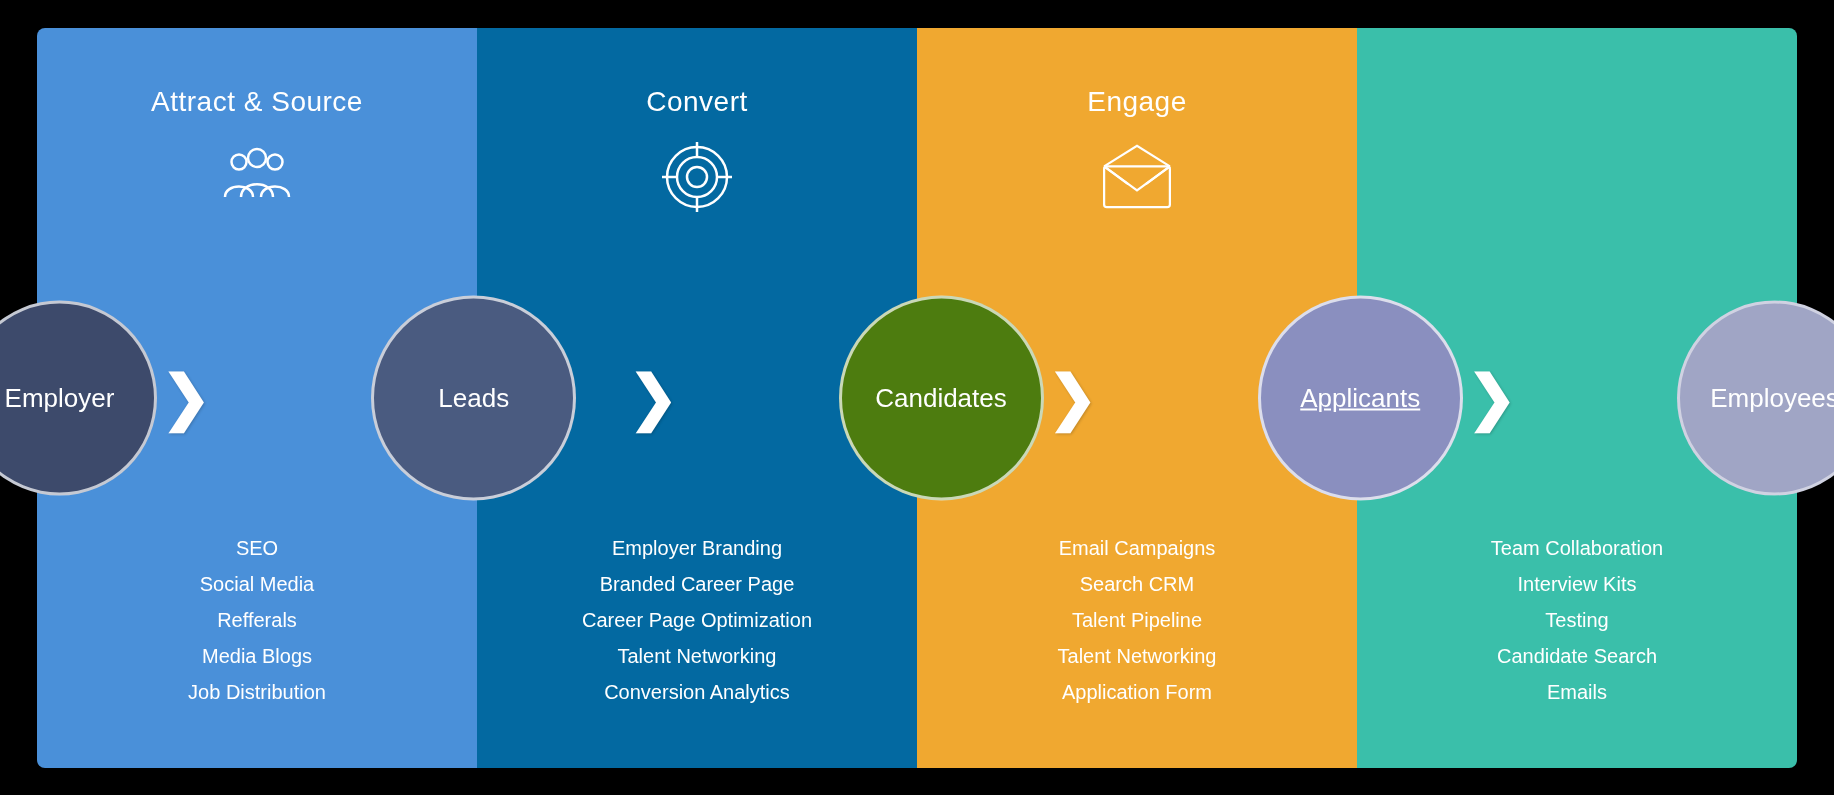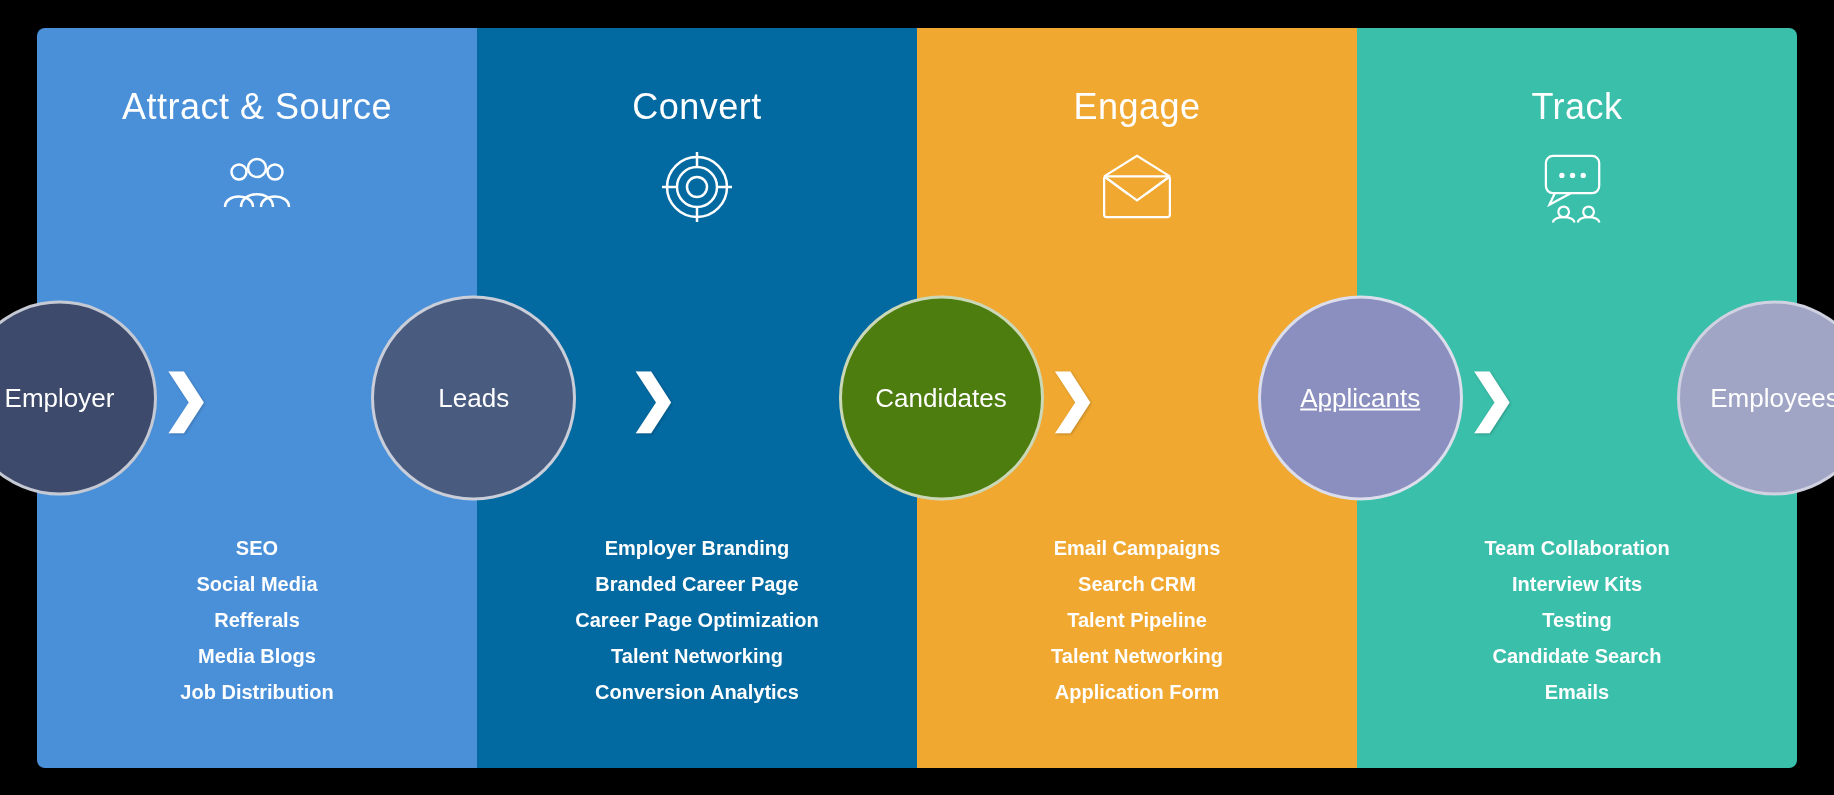--- a/index.html
+++ b/index.html
@@ -19,21 +19,21 @@
       padding: 30px 10px 30px 10px;
       position: relative;
       flex: 1;
     }
     .col-attract { background: #4A90D9; border-radius: 8px 0 0 8px; }
     .col-convert { background: #0369a1; }
     .col-engage  { background: #F0A830; }
     .col-track   { background: #3ABFAA; border-radius: 0 8px 8px 0; }
 
     .col-title {
-      font-size: 36px;
+      font-size: 28px;
       font-weight: 300;
       color: #fff;
       margin-bottom: 14px;
       letter-spacing: 0.5px;
       text-align: left;
     }
 
     .icon-area {
       width: 90px;
       height: 90px;
@@ -102,21 +102,21 @@
       margin: 0 4px;
       line-height: 1;
       text-shadow: 1px 1px 3px rgba(0,0,0,0.2);
     }
 
     .feature-list {
       text-align: center;
       color: #fff;
       font-size: 20px;
       line-height: 1.8;
-      font-weight: 700;
+      font-weight: 400;
     }
 
     
     .col-inner {
       display: flex;
       flex-direction: column;
       align-items: center;
       height: 100%;
       width: 100%;
       padding: 28px 15px 28px 15px;
@@ -226,38 +226,20 @@
             <div>Talent Pipeline</div>
             <div>Talent Networking</div>
             <div>Application Form</div>
           </div>
         </div>
       </div>
     </div>
 
     <div class="column col-track">
       <div class="col-inner">
-        <div class="col-top">
-          <div class="col-title">Track</div>
-          <div class="icon-area">
-            <svg viewBox="0 0 90 80" xmlns="http://www.w3.org/2000/svg" fill="none" stroke="#fff" stroke-width="2.5">
-
-              <rect x="10" y="5" width="60" height="42" rx="8"></rect>
-              <path d="M20 47 L14 60 L38 47"></path>
-              <circle cx="28" cy="27" r="3" fill="#fff" stroke="none"></circle>
-              <circle cx="40" cy="27" r="3" fill="#fff" stroke="none"></circle>
-              <circle cx="52" cy="27" r="3" fill="#fff" stroke="none"></circle>
-
-              <circle cx="30" cy="68" r="6"></circle>
-              <path d="M18 80 C18 72 42 72 42 80"></path>
-              <circle cx="58" cy="68" r="6"></circle>
-              <path d="M46 80 C46 72 70 72 70 80"></path>
-            </svg>
-          </div>
-        </div>
         <div class="col-spacer"></div>
         <div class="col-bottom">
           <div class="feature-list">
             <div>Team Collaboration</div>
             <div>Interview Kits</div>
             <div>Testing</div>
             <div>Candidate Search</div>
             <div>Emails</div>
           </div>
         </div>

